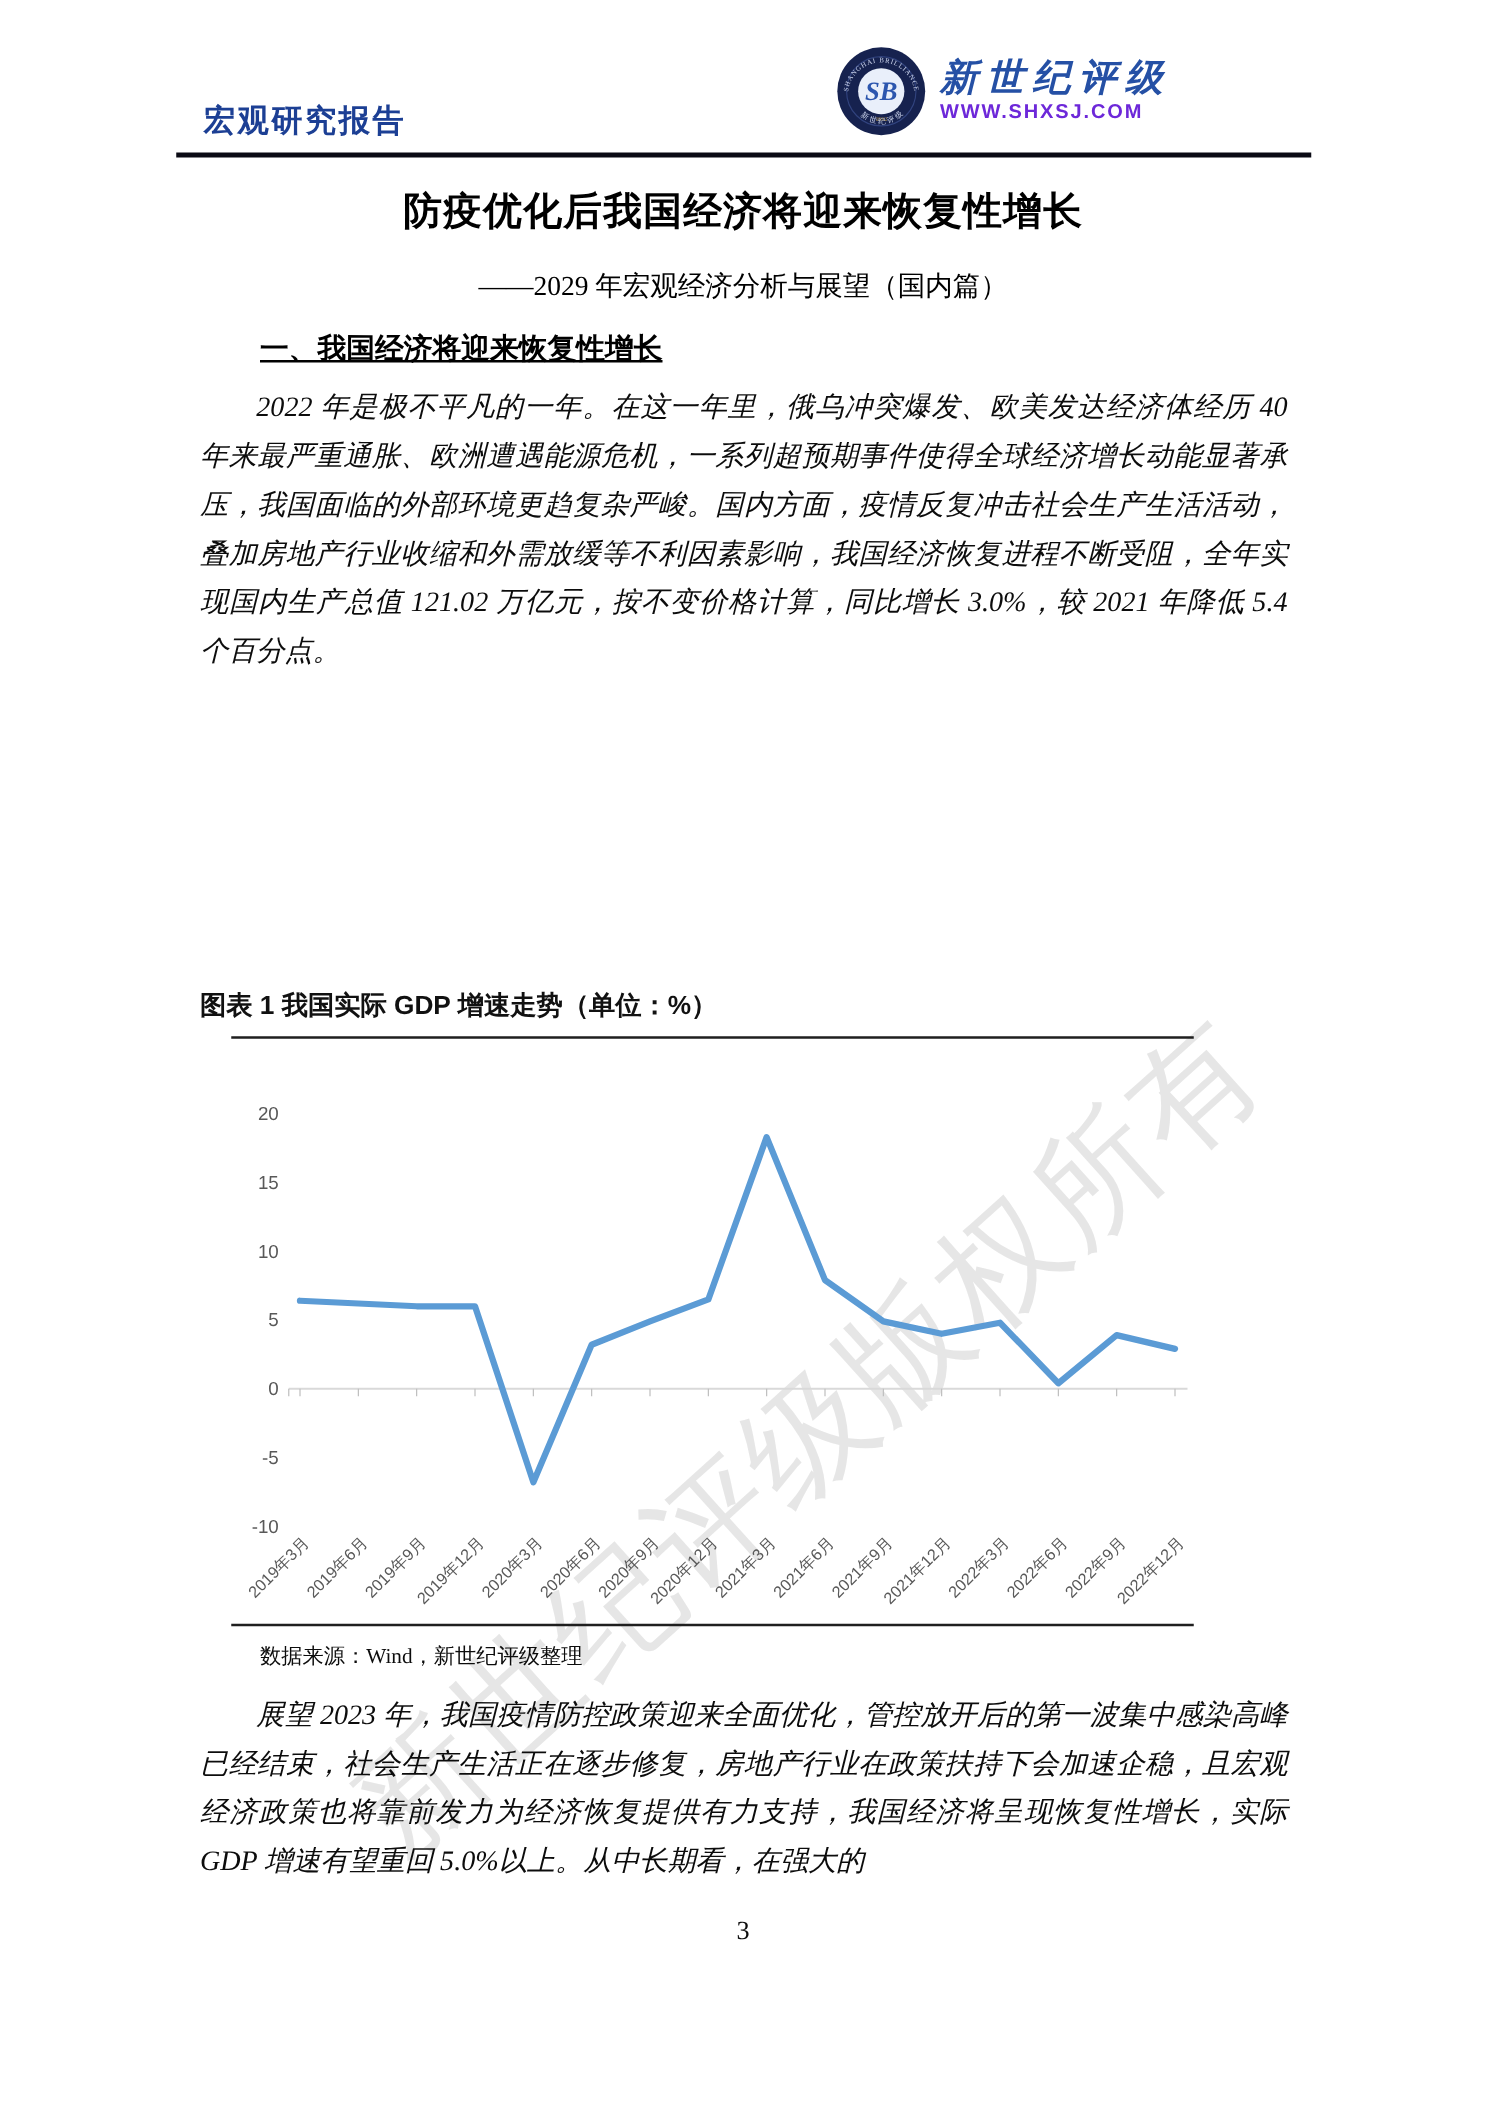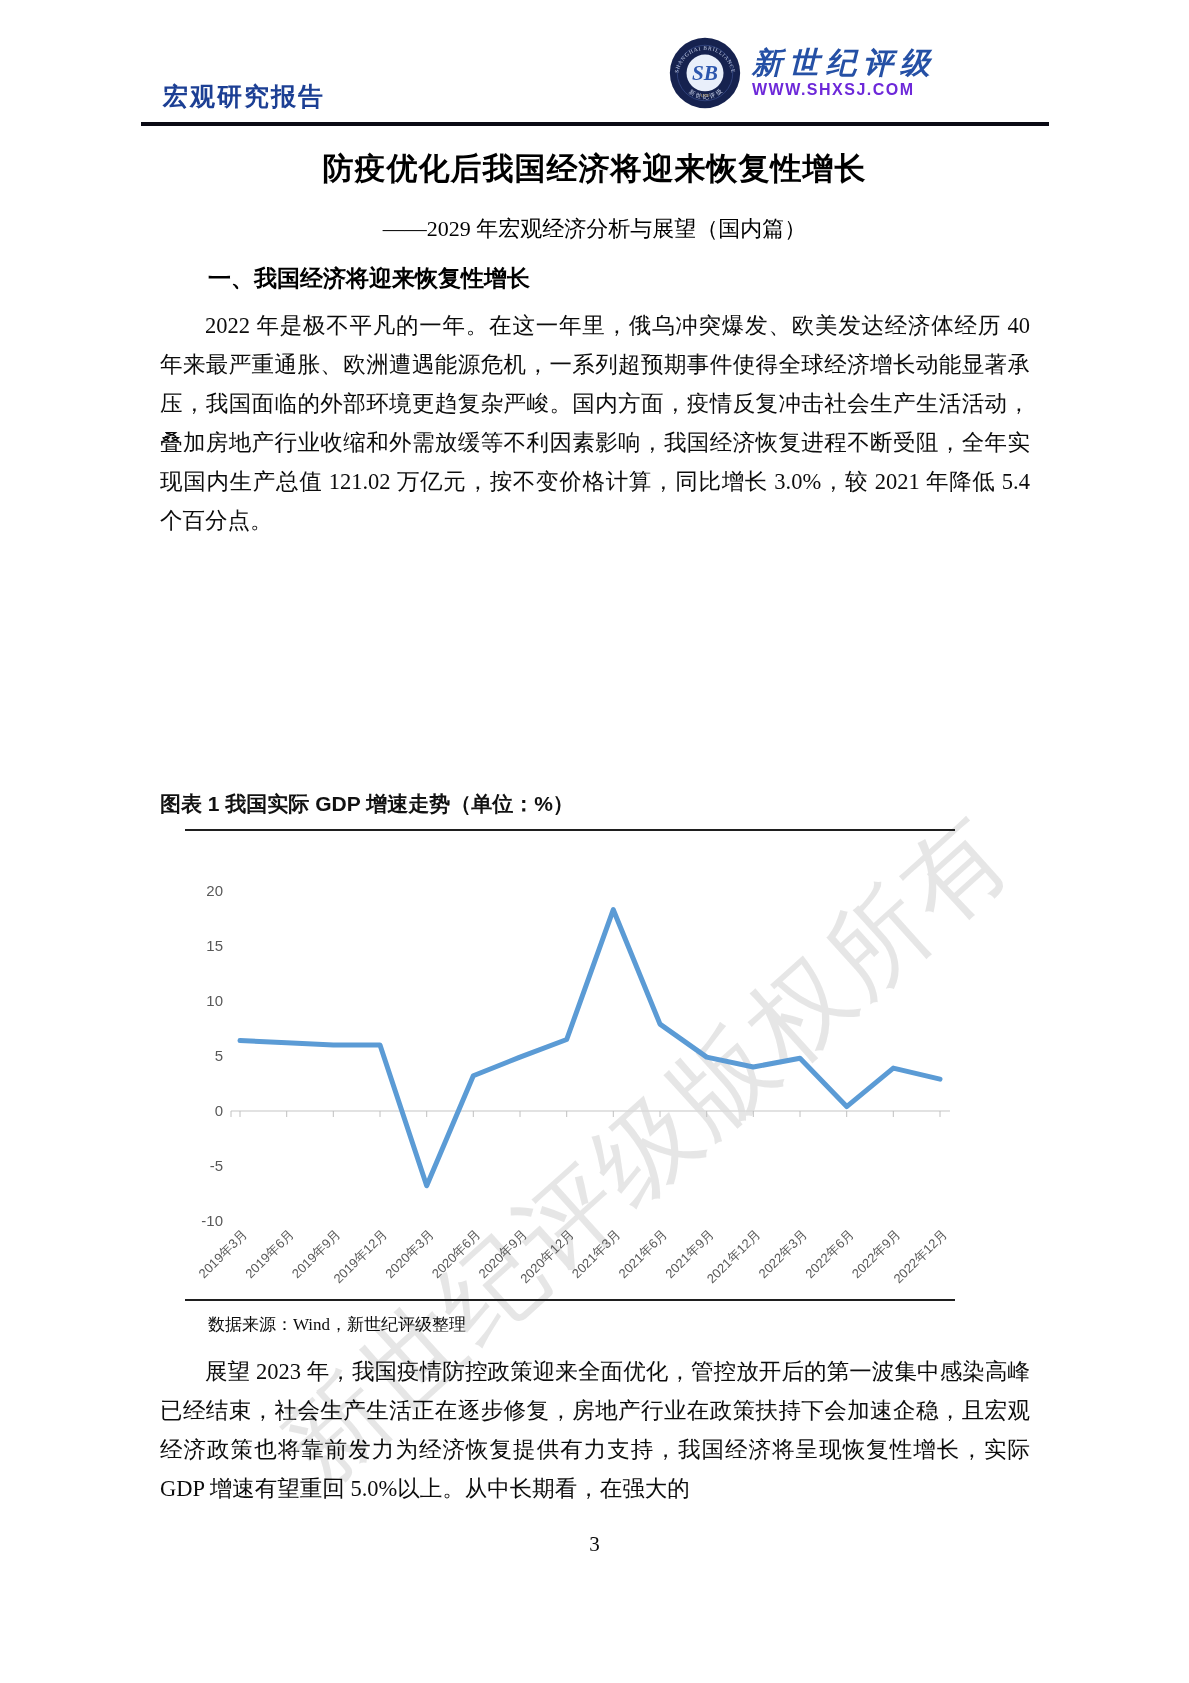--- a/index.html
+++ b/index.html
@@ -37,27 +37,27 @@
     position:absolute;left:0;top:148px;width:100%;
     text-align:center;font-size:31px;font-weight:bold;color:#000;margin:0;
     letter-spacing:1px;
   }
   .doc-subtitle{
     position:absolute;left:0;top:214px;width:100%;
     text-align:center;font-size:22px;color:#000;
   }
   .section-heading{
     position:absolute;left:208px;top:263px;
-    font-size:23px;font-weight:bold;color:#000;margin:0;
+    font-size:23px;font-weight:bold;color:#000;margin:0;text-decoration:underline;
   }
   
   .body-para{
     position:absolute;left:160px;width:870px;
     font-size:22.5px;line-height:39px;text-align:justify;
-    text-indent:2em;margin:0;color:#0c0c0c;
+    text-indent:2em;margin:0;color:#0c0c0c;font-style:italic;
   }
   .para-1{top:306px;}
   .para-2{top:553px;}
   .para-3{top:1352px;}
   
   .figure{position:absolute;left:160px;top:790px;width:870px;}
   .fig-title{
     text-align:left;font-family:"Liberation Sans", sans-serif;
     font-weight:bold;font-size:21px;color:#111;
   }

